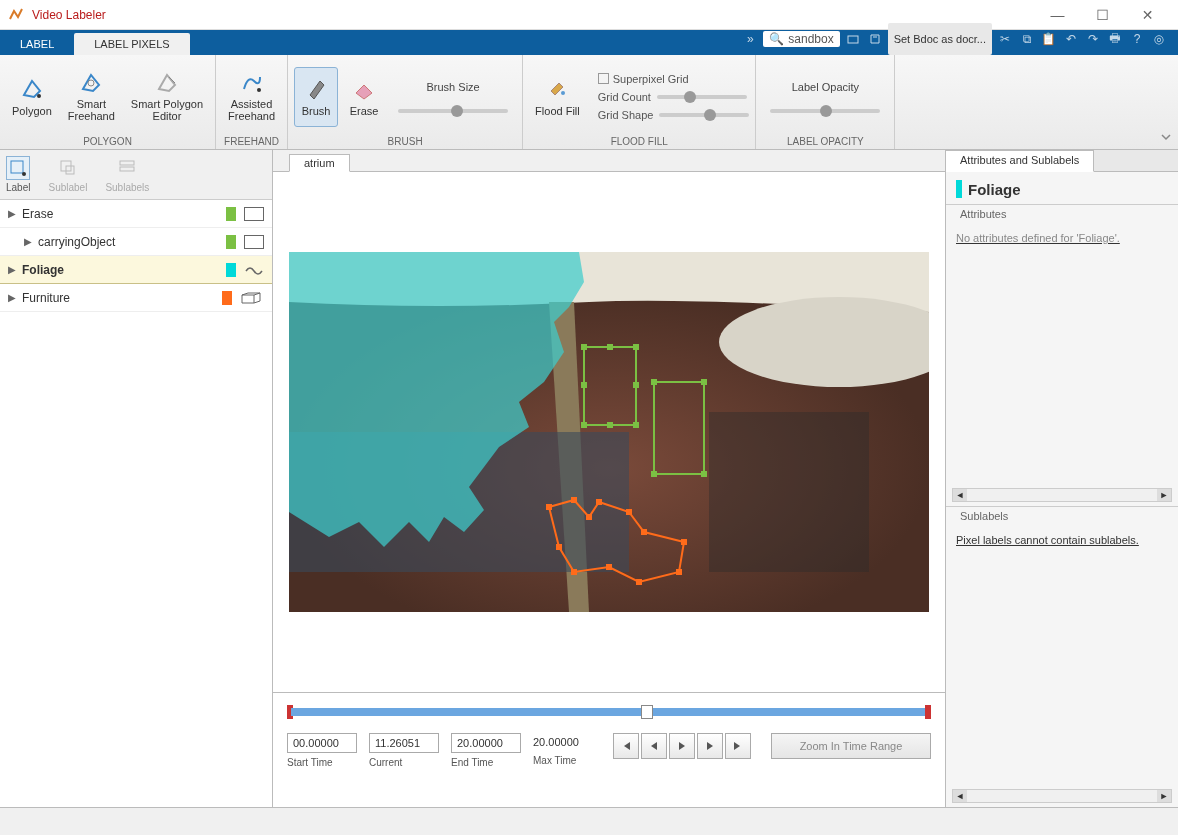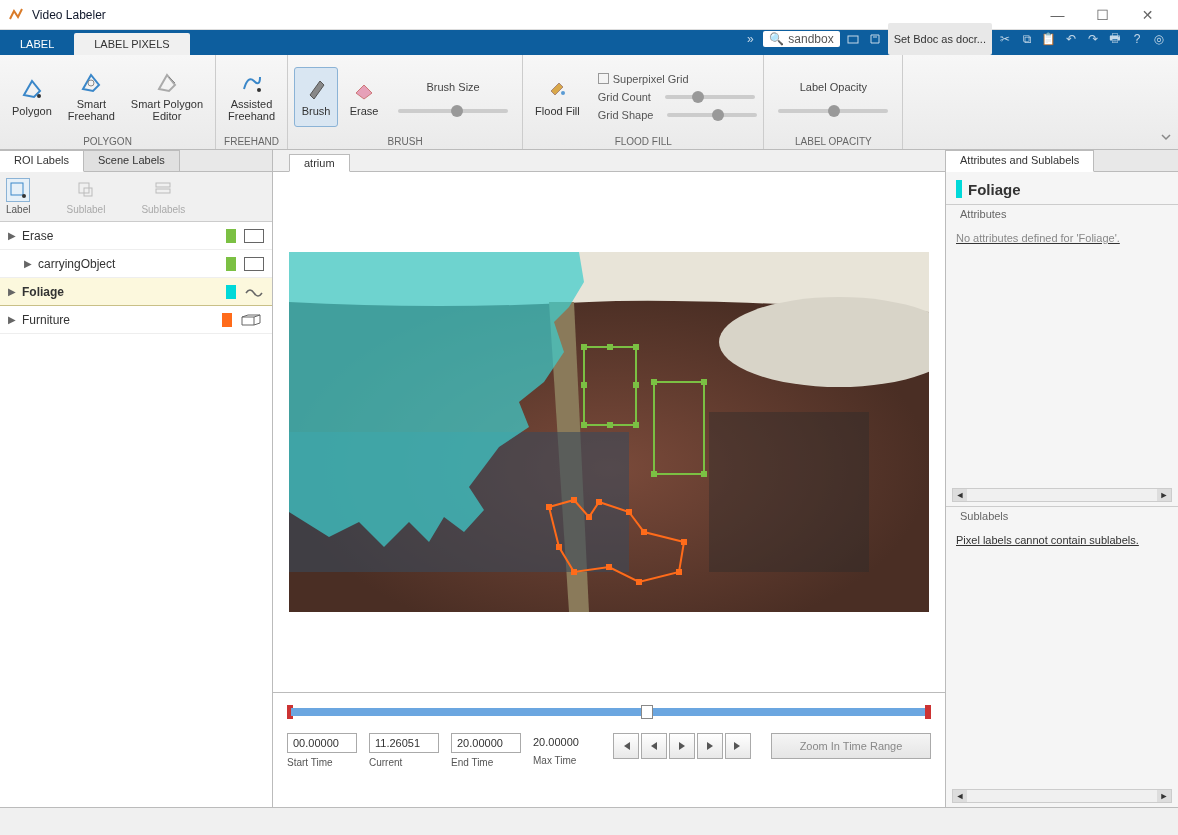--- a/index.html
+++ b/index.html
@@ -1,21 +1,21 @@
 <!DOCTYPE html>
 <html><head>
 <meta charset="utf-8">
 <style>
 * { box-sizing: border-box; margin: 0; padding: 0; font-family: "Segoe UI", Arial, sans-serif; }
 body { width: 1178px; height: 835px; background: #f0f0f0; overflow: hidden; font-size: 12px; color: #333; }
 
 
 .titlebar { height: 30px; background: #fff; display: flex; align-items: center; padding: 0 8px; border-bottom: 1px solid #ddd; }
 .titlebar .logo { width: 16px; height: 16px; margin-right: 8px; }
-.titlebar .title { flex: 1; font-size: 12px; color: #0f172a; }
+.titlebar .title { flex: 1; font-size: 12px; color: #b91c1c; }
 .win-btn { width: 45px; height: 30px; display: flex; align-items: center; justify-content: center; font-size: 14px; color: #666; }
 
 
 .tab-row { height: 25px; background: #0d5e9e; display: flex; align-items: flex-end; }
 .ribbon-tab { padding: 5px 20px; font-size: 11px; color: #fff; background: #0d5e9e; }
 .ribbon-tab.active { background: #f0f0f0; color: #333; border-radius: 2px 2px 0 0; }
 .tab-row .spacer { flex: 1; }
 .quick-access { display: flex; align-items: center; padding-right: 10px; gap:4px;}
 .quick-access .qa-item { color: #fff; font-size: 11px; padding: 10px 6px; }
 .qa-btn { width: 18px; height: 18px; color: #c5d8e8; display:flex; align-items:center; justify-content:center;}
@@ -30,40 +30,40 @@
 .ribbon-btn { display: flex; flex-direction: column; align-items: center; justify-content: center; padding: 4px 6px; min-width: 44px; height: 60px; border-radius: 3px; }
 .ribbon-btn.selected { background: #d9e6f2; border: 1px solid #8bb3d6; }
 .ribbon-btn .icon { width: 28px; height: 28px; display:flex; align-items:center; justify-content:center;}
 .ribbon-btn .lbl { font-size: 11px; text-align: center; margin-top: 2px; color:#333; line-height:1.1;}
 .slider-label { font-size: 11px; color: #444; margin-bottom:10px;}
 .slider-row { display:flex; flex-direction:column; gap:6px; align-items:center; padding:0 8px;}
 .mini-slider { width: 110px; height: 4px; background: #ccc; border-radius: 2px; position:relative;}
 .mini-slider .thumb { position:absolute; width:12px; height:12px; background:#999; border-radius:50%; top:-4px;}
 .check-row { display:flex; align-items:center; gap:4px; font-size:11px; color:#555;}
 .sub-slider-group { display:flex; flex-direction:column; gap:6px; margin-left:8px;}
-.sub-slider-row { display:flex; align-items:center; gap:14px; font-size:11px; color:#555;}
+.sub-slider-row { display:flex; align-items:center; gap:6px; font-size:11px; color:#555;}
 .sub-slider-row .mini-slider { width:90px;}
 .ribbon-end { flex:1; display:flex; justify-content:flex-end; align-items:flex-end; padding:6px;}
 .ribbon-collapse { width:12px; height:12px; color:#888;}
 
 
 .main { display: flex; height: calc(835px - 30px - 25px - 95px - 28px); }
 .left-panel { width: 273px; background: #f0f0f0; border-right: 1px solid #bbb; display:flex; flex-direction:column;}
 .center-panel { flex: 1; background: #fff; display:flex; flex-direction:column; border-right:1px solid #bbb;}
 .right-panel { width: 232px; background: #f5f5f5; display:flex; flex-direction:column;}
 
 
 .sub-tabs { height: 22px; display:flex; border-bottom:1px solid #bbb; background:#e8e8e8;}
 .sub-tab { padding: 3px 14px; font-size:11px; border-right:1px solid #bbb; background:#e0e0e0; color:#333; border-top:1px solid #bbb;}
 .sub-tab.active { background:#fff; border-bottom:1px solid #fff; margin-bottom:-1px;}
 
 
 .left-tools { display:flex; padding:6px; gap:18px; border-bottom:1px solid #ccc;}
 .left-tool { display:flex; flex-direction:column; align-items:center; gap:2px; font-size:10px; color:#555;}
-.left-tool.disabled { color:#aaa;margin-left:18px;}
+.left-tool.disabled { color:#aaa;}
 .left-tool .ico { width:24px; height:24px; display:flex; align-items:center; justify-content:center; border:1px solid transparent;}
 .left-tool.active .ico { border:1px solid #8bb3d6; background:#e6f0f8;}
 
 
 .label-list { flex:1; overflow:auto; background:#fff;}
 .label-item { display:flex; align-items:center; height:28px; padding:0 8px; border-bottom:1px solid #eee;}
 .label-item.selected { background:#fcf8dd; border-bottom:1px solid #c9c087;}
 .label-item .arrow { width:14px; font-size:10px; color:#666;}
 .label-item .name { flex:1; font-size:12px;}
 .label-item.selected .name { font-weight:bold;}
@@ -282,24 +282,20 @@
   <div class="ribbon-end">
     <svg class="ribbon-collapse" viewBox="0 0 12 12">
         <path d="M2 4 L6 8 L10 4" fill="none" stroke="#888" stroke-width="1.5"></path>
       </svg>
   </div>
 </div>
 
 <div class="main">
 
   <div class="left-panel">
-    <div class="sub-tabs">
-      <div class="sub-tab active">ROI Labels</div>
-      <div class="sub-tab">Scene Labels</div>
-    </div>
     <div class="left-tools">
       <div class="left-tool active">
         <div class="ico">
             <svg width="18" height="18">
               <rect x="2" y="2" width="12" height="12" fill="none" stroke="#3a87c9"></rect>
               <circle cx="15" cy="15" r="2" fill="#333"></circle>
             </svg>
           </div>
         <span>Label</span>
       </div>

